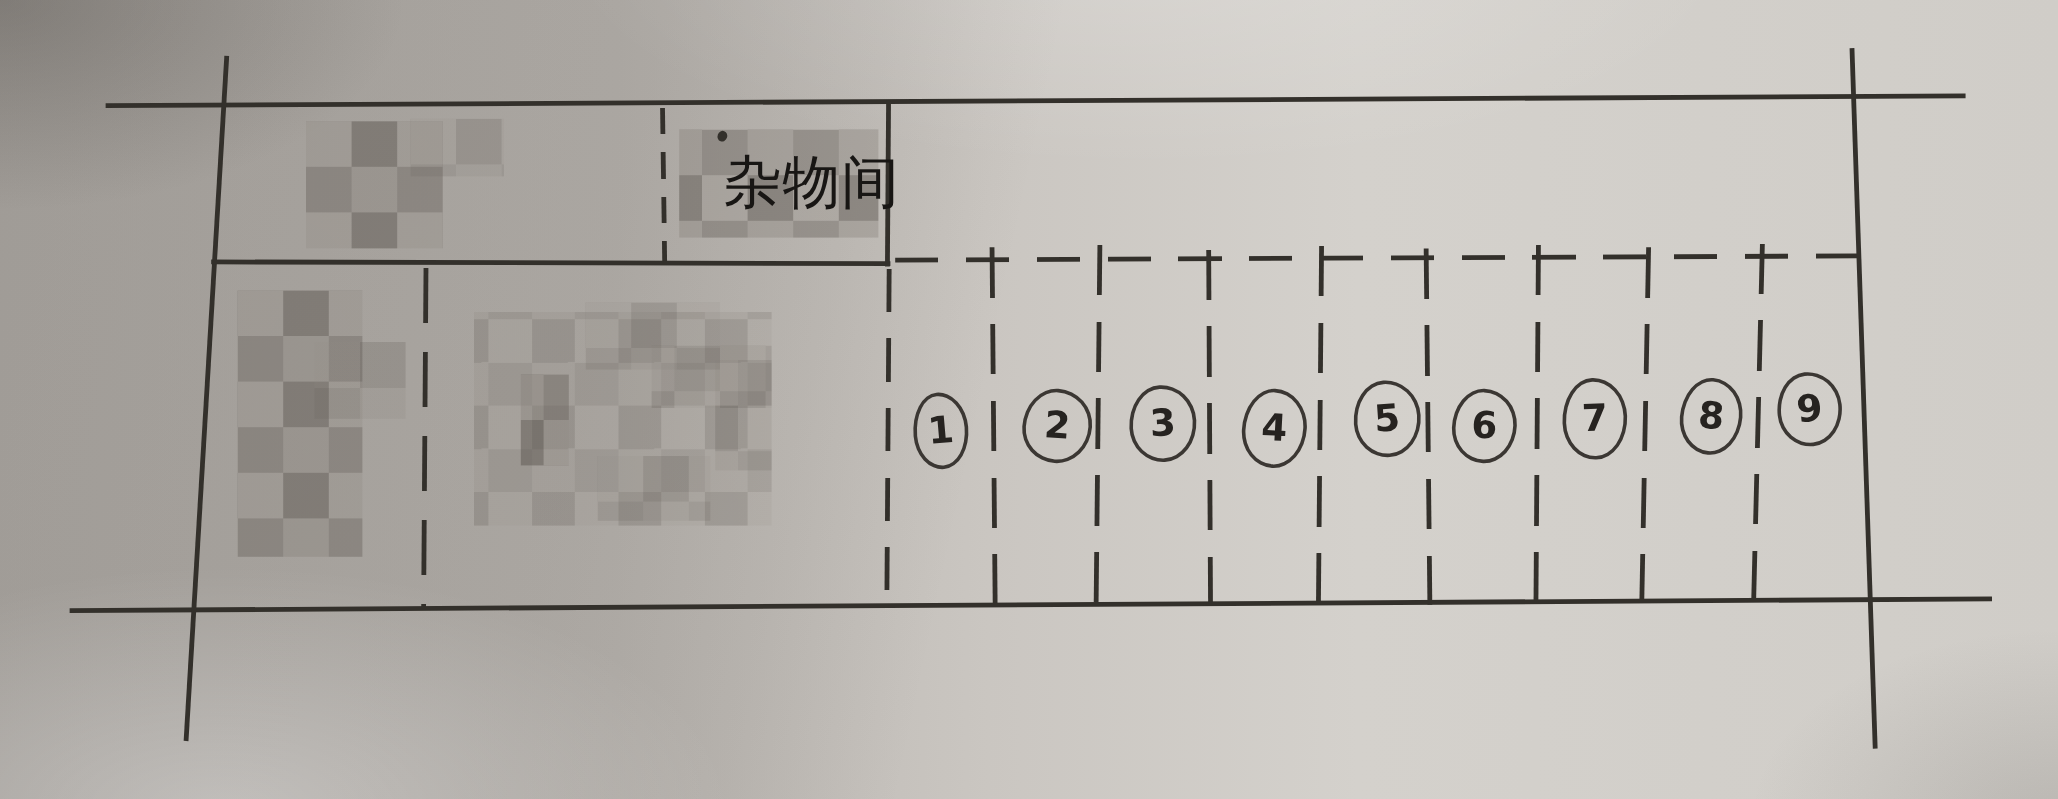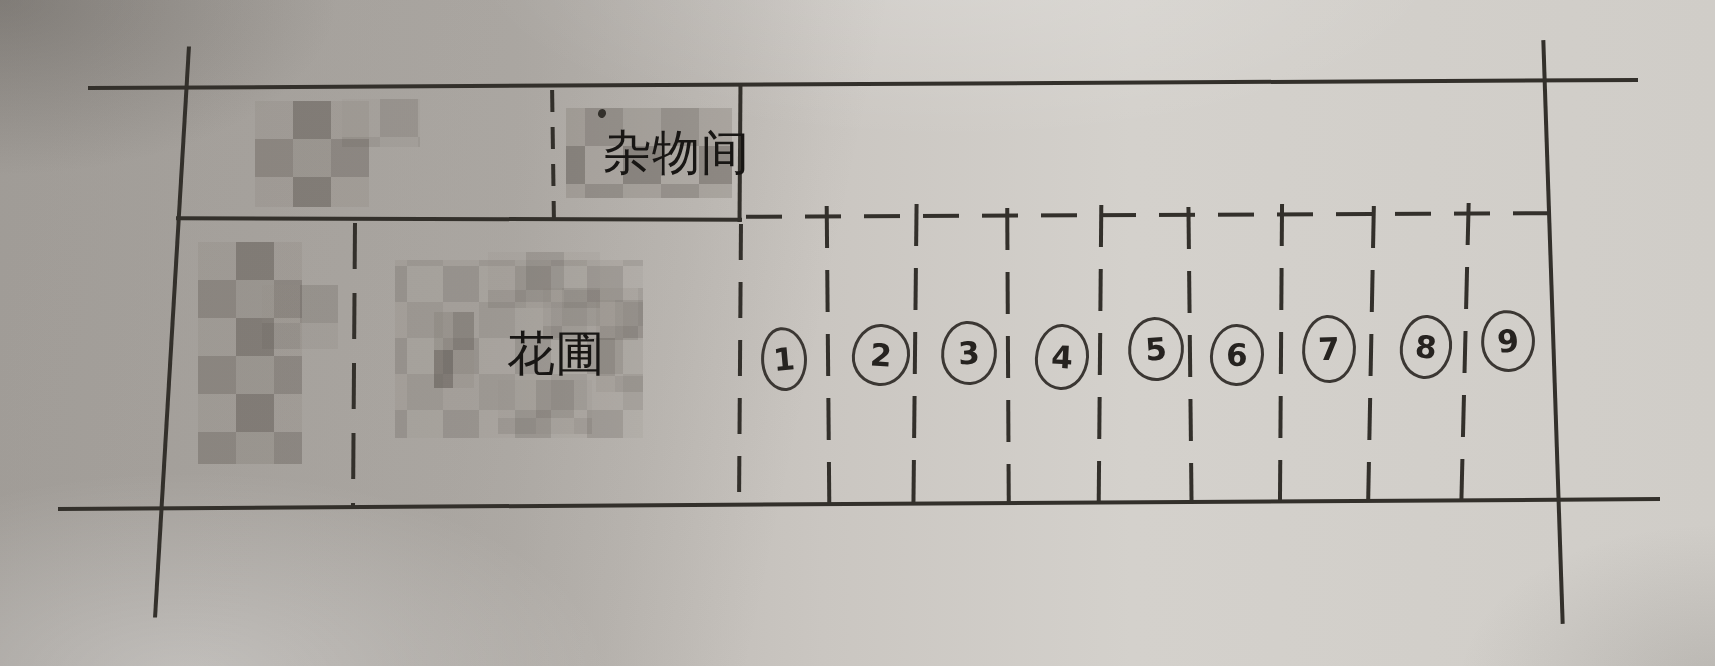--- a/index.html
+++ b/index.html
@@ -122,15 +122,14 @@
       </div>
     <div class="plot-circle" style="left:1400px;top:315px;width:46px;height:58px;transform:rotate(5deg);">
         <span>8</span>
       </div>
     <div class="plot-circle" style="left:1481px;top:310px;width:48px;height:56px;transform:rotate(-6deg);">
         <span>9</span>
       </div>
   </div>
 
   <div class="room-label" style="left:591px;top:129px;margin-left:12px;">杂物间</div>
-  <div class="room-label" style="left:507px;top:330px;">花圃</div>
 
 </div>
 
 </body></html>

